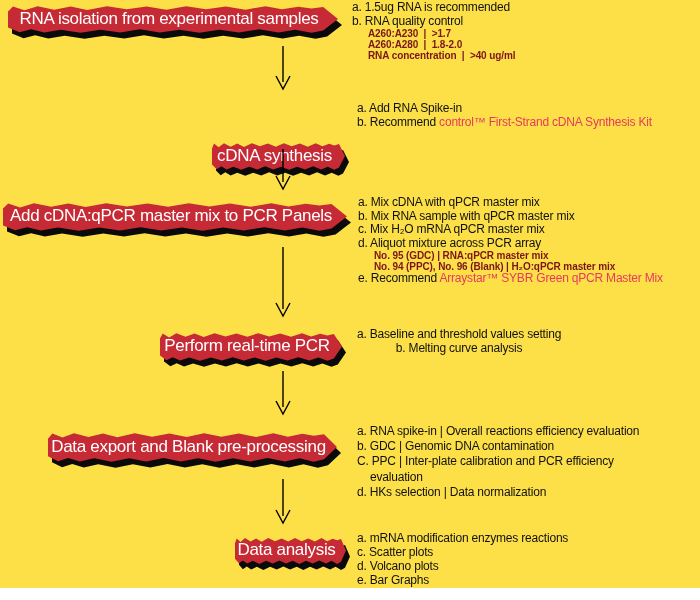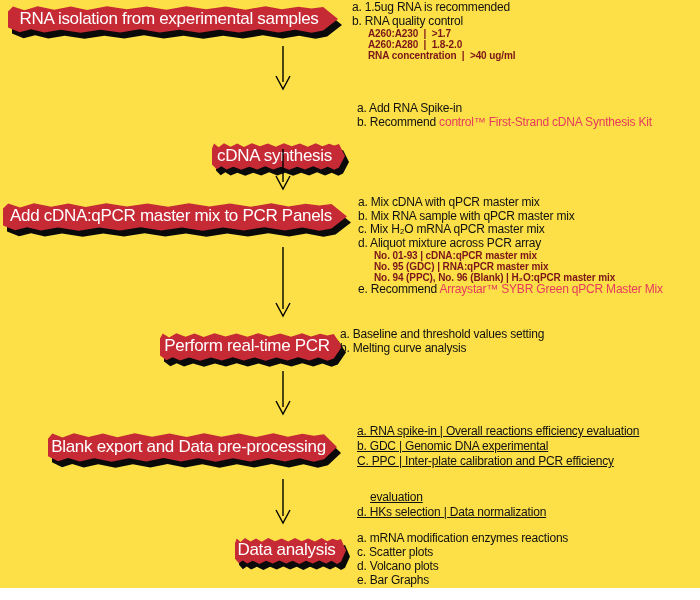--- a/index.html
+++ b/index.html
@@ -56,23 +56,23 @@
   }
   .note-sub {
     font-size: 10px;
     line-height: 11px;
     letter-spacing: -0.1px;
     white-space: pre;
     color: #7b151a;
     margin-left: 16px;
     font-weight: bold;
   }
-  .note-wrap { margin-left: 13px; margin-top: 20px; }
+  .note-wrap { margin-left: 13px; }
   .product { color: #e6395f; }
-  .notes-tall .note-main { line-height: 15.2px; text-decoration: underline; }
+  .notes-tall .note-main { line-height: 15.2px; }
   .notes-mid .note-main { line-height: 14px; }
 </style>
 </head>
 <body>
 
 <div class="canvas">
 
   <div class="banner" style="left:8px; top:5px; width:330px; height:29px;">
     <div class="jag banner-shadow"></div>
     <div class="jag banner-face">
@@ -112,56 +112,55 @@
     <div class="jag banner-shadow"></div>
     <div class="jag banner-face">
       <span class="banner-title">Add cDNA:qPCR master mix to PCR Panels</span>
     </div>
   </div>
   <div class="notes" style="left:358px; top:196px;">
     <div class="note-main">a. Mix cDNA with qPCR master mix</div>
     <div class="note-main">b. Mix RNA sample with qPCR master mix</div>
     <div class="note-main">c. Mix H₂O mRNA qPCR master mix</div>
     <div class="note-main">d. Aliquot mixture across PCR array</div>
-    <div class="note-sub">No. 01-93 | cDNA:qPCR master mix</div>
     <div class="note-sub">No. 95 (GDC) | RNA:qPCR master mix</div>
     <div class="note-sub">No. 94 (PPC), No. 96 (Blank) | H₂O:qPCR master mix</div>
     <div class="note-main"><span>e. Recommend </span><span class="product">Arraystar™ SYBR Green qPCR Master Mix</span></div>
   </div>
 
   <svg class="arrow" style="left:272px; top:247px;" width="22" height="71" viewBox="0 0 22 71">
     <line x1="11" y1="0" x2="11" y2="62" stroke="#000" stroke-width="1.4"></line>
     <polyline points="4,56 11,69 18,56" fill="none" stroke="#000" stroke-width="1.4"></polyline>
   </svg>
 
   <div class="banner" style="left:160px; top:332px; width:182px; height:30px;">
     <div class="jag banner-shadow"></div>
     <div class="jag banner-face">
       <span class="banner-title">Perform real-time PCR</span>
     </div>
   </div>
-  <div class="notes" style="left:340px; top:328px;">
+  <div class="notes" style="left:357px; top:328px;text-align:center;">
     <div class="note-main">a. Baseline and threshold values setting</div>
     <div class="note-main">b. Melting curve analysis</div>
   </div>
 
   <svg class="arrow" style="left:272px; top:371px;" width="22" height="45" viewBox="0 0 22 45">
     <line x1="11" y1="0" x2="11" y2="36" stroke="#000" stroke-width="1.4"></line>
     <polyline points="4,30 11,43 18,30" fill="none" stroke="#000" stroke-width="1.4"></polyline>
   </svg>
 
   <div class="banner" style="left:48px; top:432px; width:289px; height:31px;">
     <div class="jag banner-shadow"></div>
     <div class="jag banner-face">
-      <span class="banner-title">Blank export and Data pre-processing</span>
+      <span class="banner-title">Data export and Blank pre-processing</span>
     </div>
   </div>
   <div class="notes notes-tall" style="left:357px; top:424px;">
     <div class="note-main">a. RNA spike-in | Overall reactions efficiency evaluation</div>
-    <div class="note-main">b. GDC | Genomic DNA experimental</div>
+    <div class="note-main">b. GDC | Genomic DNA contamination</div>
     <div class="note-main">C. PPC | Inter-plate calibration and PCR efficiency</div>
     <div class="note-main note-wrap">evaluation</div>
     <div class="note-main">d. HKs selection | Data normalization</div>
   </div>
 
   <svg class="arrow" style="left:272px; top:479px;" width="22" height="46" viewBox="0 0 22 46">
     <line x1="11" y1="0" x2="11" y2="37" stroke="#000" stroke-width="1.4"></line>
     <polyline points="4,31 11,44 18,31" fill="none" stroke="#000" stroke-width="1.4"></polyline>
   </svg>
 

